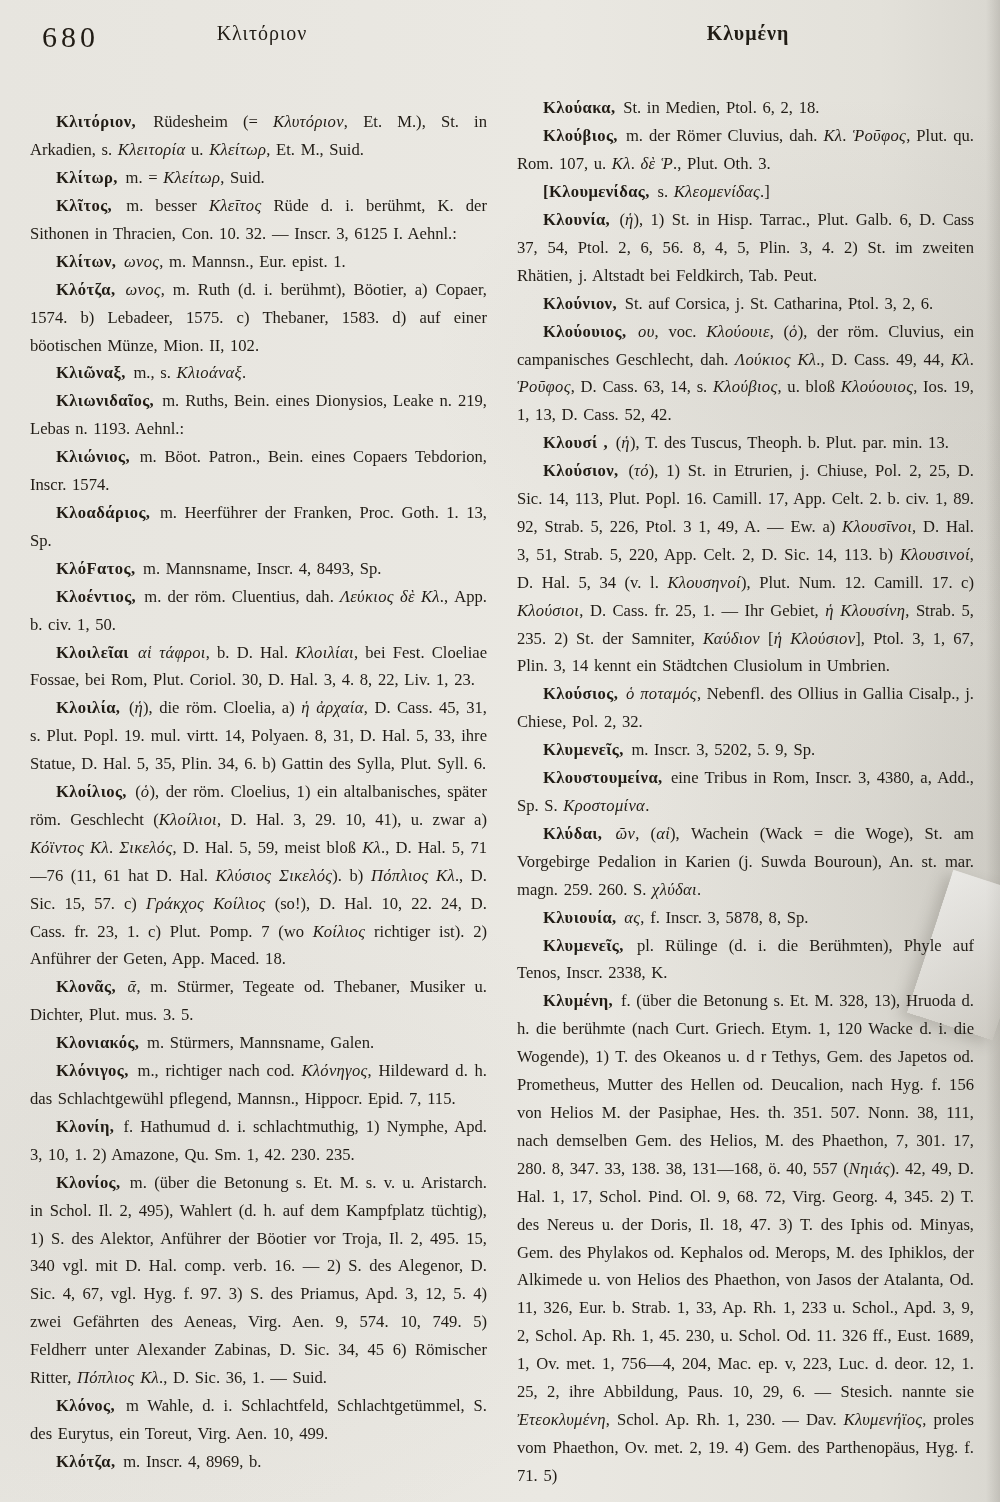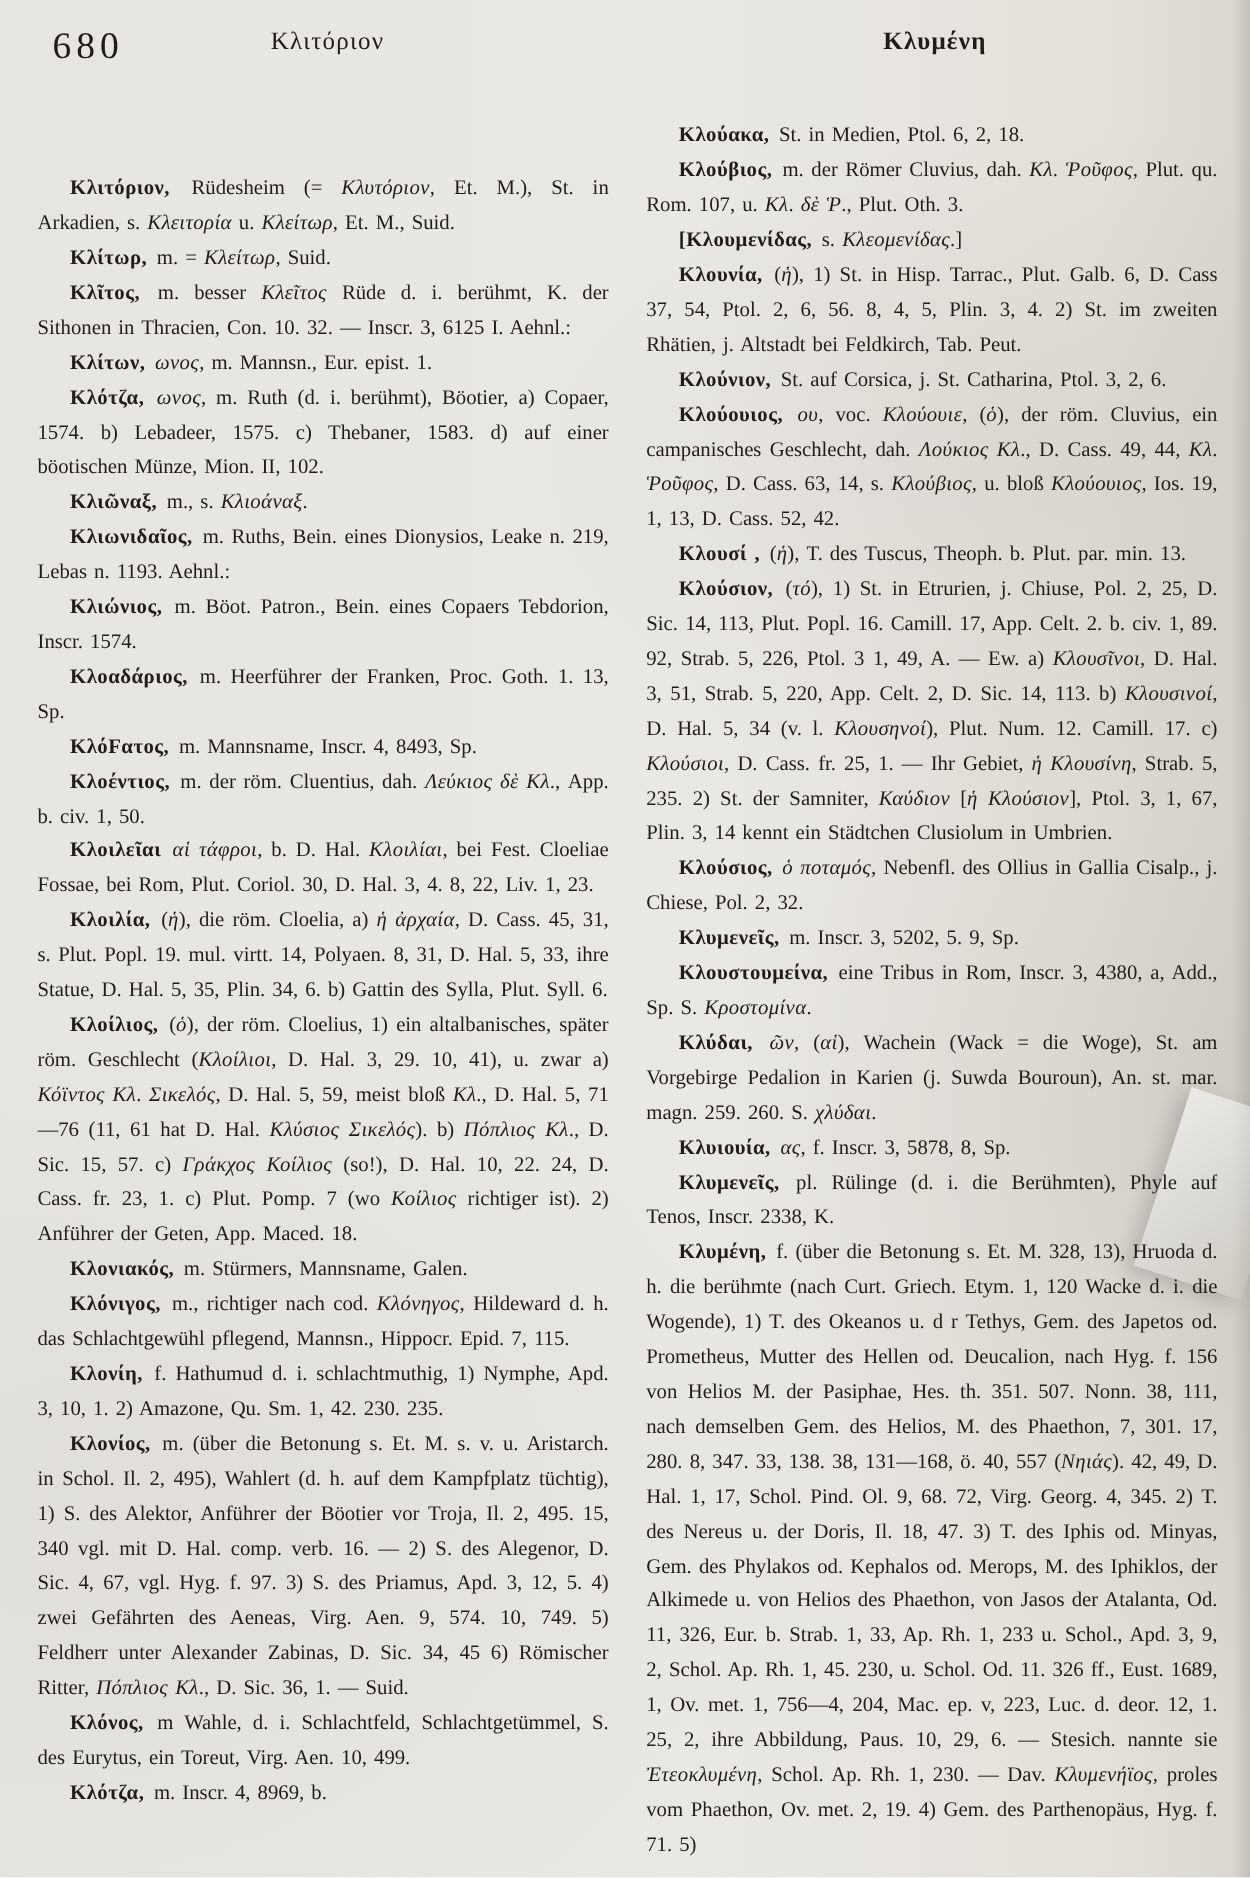--- a/index.html
+++ b/index.html
@@ -92,20 +92,21 @@
         <p class="entry"><span class="hw">Κλότζα,</span> <span><i>ωνος</i>, m. Ruth (d. i. berühmt), Böotier, a) Copaer, 1574. b) Lebadeer, 1575. c) Thebaner, 1583. d) auf einer böotischen Münze, Mion. II, 102.</span></p>
         <p class="entry"><span class="hw">Κλιῶναξ,</span> <span>m., s. <i>Κλιοάναξ</i>.</span></p>
         <p class="entry"><span class="hw">Κλιωνιδαῖος,</span> <span>m. Ruths, Bein. eines Dionysios, Leake n. 219, Lebas n. 1193. Aehnl.:</span></p>
         <p class="entry"><span class="hw">Κλιώνιος,</span> <span>m. Böot. Patron., Bein. eines Copaers Tebdorion, Inscr. 1574.</span></p>
         <p class="entry"><span class="hw">Κλοαδάριος,</span> <span>m. Heerführer der Franken, Proc. Goth. 1. 13, Sp.</span></p>
         <p class="entry"><span class="hw">ΚλόFατος,</span> <span>m. Mannsname, Inscr. 4, 8493, Sp.</span></p>
         <p class="entry"><span class="hw">Κλοέντιος,</span> <span>m. der röm. Cluentius, dah. <i>Λεύκιος</i> <i>δὲ</i> <i>Κλ</i>., App. b. civ. 1, 50.</span></p>
         <p class="entry"><span class="hw">Κλοιλεῖαι</span> <span><i>αἱ</i> <i>τάφροι</i>, b. D. Hal. <i>Κλοιλίαι</i>, bei Fest. Cloeliae Fossae, bei Rom, Plut. Coriol. 30, D. Hal. 3, 4. 8, 22, Liv. 1, 23.</span></p>
         <p class="entry"><span class="hw">Κλοιλία,</span> <span>(<i>ἡ</i>), die röm. Cloelia, a) <i>ἡ</i> <i>ἀρχαία</i>, D. Cass. 45, 31, s. Plut. Popl. 19. mul. virtt. 14, Polyaen. 8, 31, D. Hal. 5, 33, ihre Statue, D. Hal. 5, 35, Plin. 34, 6. b) Gattin des Sylla, Plut. Syll. 6.</span></p>
         <p class="entry"><span class="hw">Κλοίλιος,</span> <span>(<i>ὁ</i>), der röm. Cloelius, 1) ein altalbanisches, später röm. Geschlecht (<i>Κλοίλιοι</i>, D. Hal. 3, 29. 10, 41), u. zwar a) <i>Κόϊντος</i> <i>Κλ</i>. <i>Σικελός</i>, D. Hal. 5, 59, meist bloß <i>Κλ</i>., D. Hal. 5, 71—76 (11, 61 hat D. Hal. <i>Κλύσιος</i> <i>Σικελός</i>). b) <i>Πόπλιος</i> <i>Κλ</i>., D. Sic. 15, 57. c) <i>Γράκχος</i> <i>Κοίλιος</i> (so!), D. Hal. 10, 22. 24, D. Cass. fr. 23, 1. c) Plut. Pomp. 7 (wo <i>Κοίλιος</i> richtiger ist). 2) Anführer der Geten, App. Maced. 18.</span></p>
+        <p class="entry"><span class="hw">Κλονᾶς,</span> <span><i>ᾶ</i>, m. Stürmer, Tegeate od. Thebaner, Musiker u. Dichter, Plut. mus. 3. 5.</span></p>
         <p class="entry"><span class="hw">Κλονιακός,</span> <span>m. Stürmers, Mannsname, Galen.</span></p>
         <p class="entry"><span class="hw">Κλόνιγος,</span> <span>m., richtiger nach cod. <i>Κλόνηγος</i>, Hildeward d. h. das Schlachtgewühl pflegend, Mannsn., Hippocr. Epid. 7, 115.</span></p>
         <p class="entry"><span class="hw">Κλονίη,</span> <span>f. Hathumud d. i. schlachtmuthig, 1) Nymphe, Apd. 3, 10, 1. 2) Amazone, Qu. Sm. 1, 42. 230. 235.</span></p>
         <p class="entry"><span class="hw">Κλονίος,</span> <span>m. (über die Betonung s. Et. M. s. v. u. Aristarch. in Schol. Il. 2, 495), Wahlert (d. h. auf dem Kampfplatz tüchtig), 1) S. des Alektor, Anführer der Böotier vor Troja, Il. 2, 495. 15, 340 vgl. mit D. Hal. comp. verb. 16. — 2) S. des Alegenor, D. Sic. 4, 67, vgl. Hyg. f. 97. 3) S. des Priamus, Apd. 3, 12, 5. 4) zwei Gefährten des Aeneas, Virg. Aen. 9, 574. 10, 749. 5) Feldherr unter Alexander Zabinas, D. Sic. 34, 45 6) Römischer Ritter, <i>Πόπλιος</i> <i>Κλ</i>., D. Sic. 36, 1. — Suid.</span></p>
         <p class="entry"><span class="hw">Κλόνος,</span> <span>m Wahle, d. i. Schlachtfeld, Schlachtgetümmel, S. des Eurytus, ein Toreut, Virg. Aen. 10, 499.</span></p>
         <p class="entry"><span class="hw">Κλότζα,</span> <span>m. Inscr. 4, 8969, b.</span></p>
       </div>
     <div class="column">
         <p class="entry"><span class="hw">Κλούακα,</span> <span>St. in Medien, Ptol. 6, 2, 18.</span></p>
         <p class="entry"><span class="hw">Κλούβιος,</span> <span>m. der Römer Cluvius, dah. <i>Κλ</i>. <i>Ῥοῦφος</i>, Plut. qu. Rom. 107, u. <i>Κλ</i>. <i>δὲ</i> <i>Ῥ</i>., Plut. Oth. 3.</span></p>

